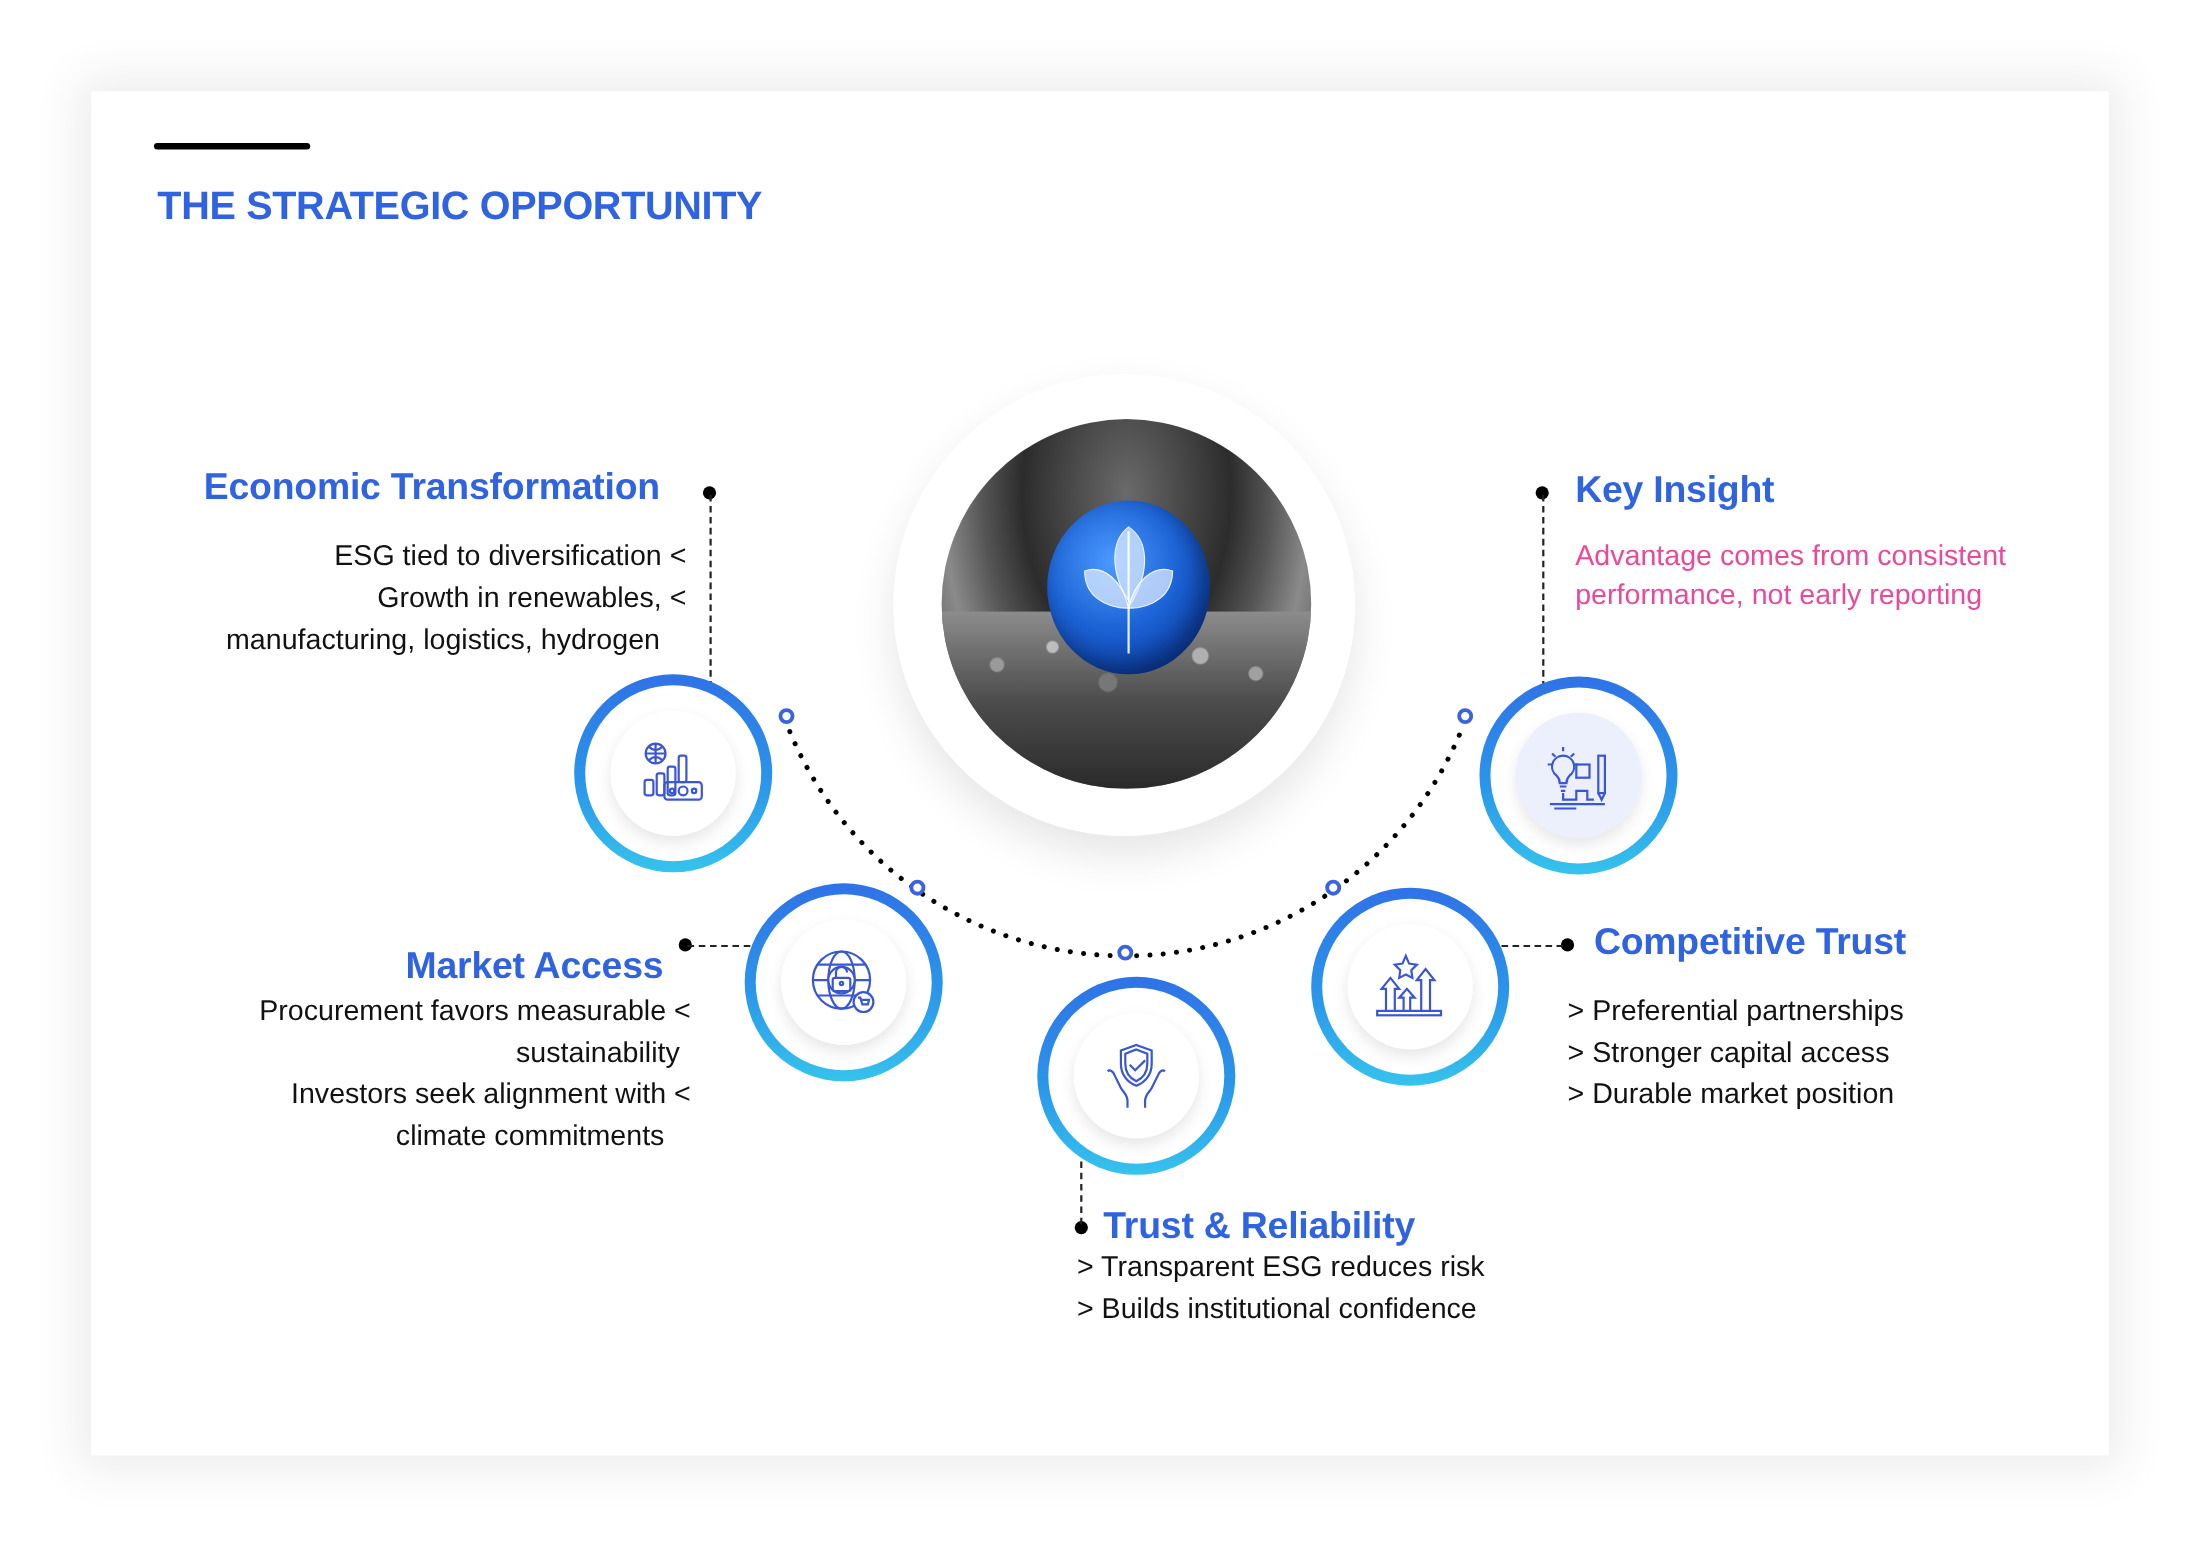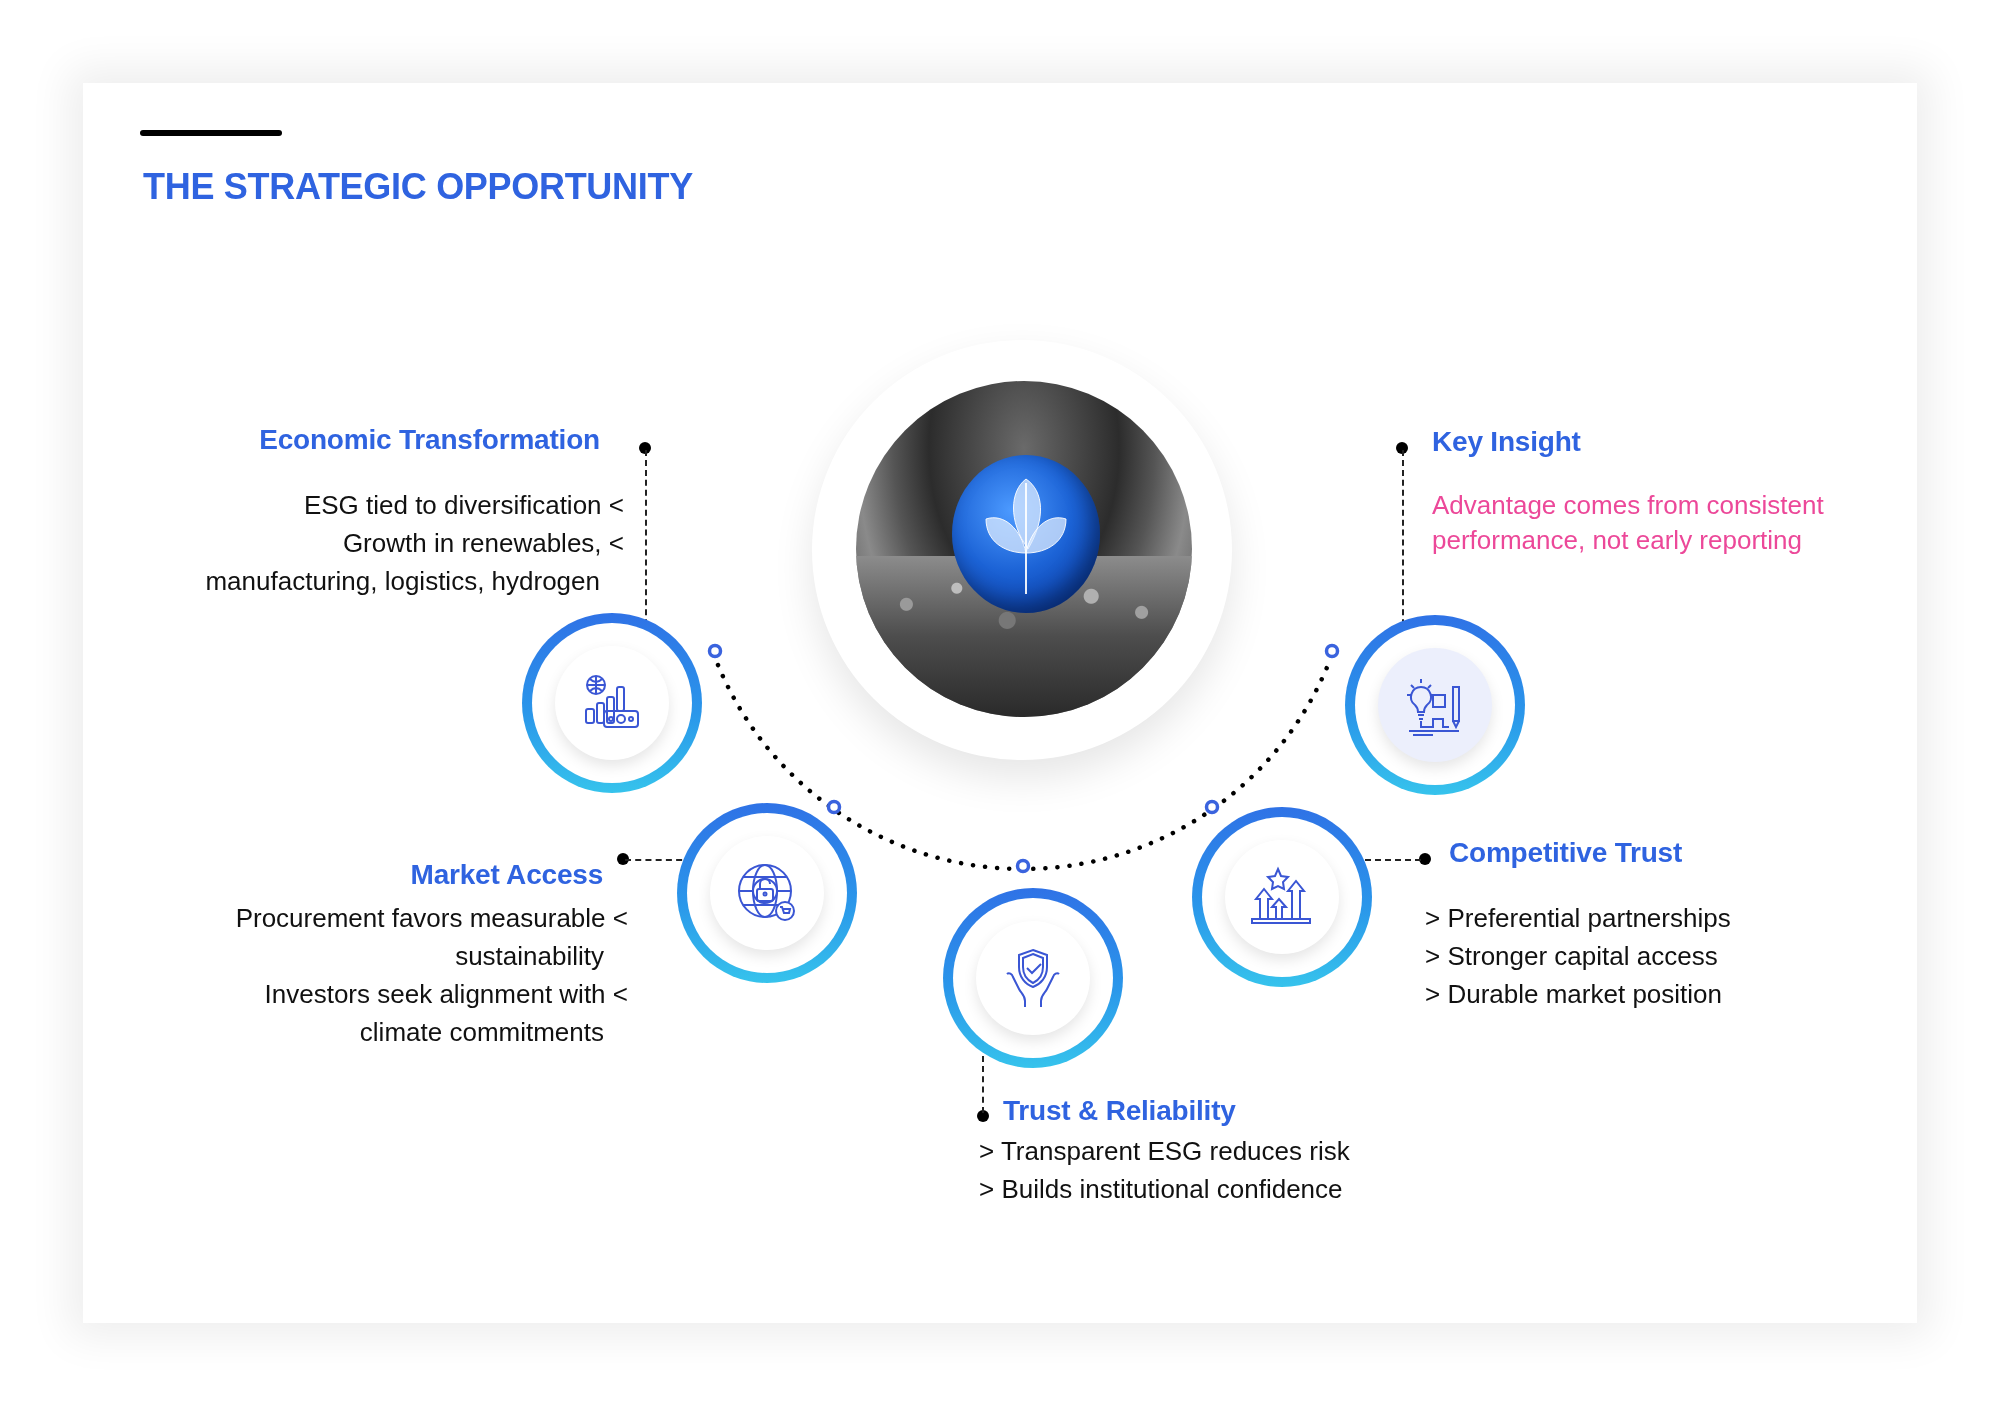--- a/index.html
+++ b/index.html
@@ -54,21 +54,21 @@
     content:""; position:absolute; left:10px; top:10px; width:160px; height:160px; border-radius:50%; background:#fff;
   }
   .node .inner {
     position:absolute; left:33px; top:33px; width:114px; height:114px; border-radius:50%;
     background:#fff; box-shadow: 0 6px 14px rgba(0,0,0,0.10); z-index:2;
     display:flex; align-items:center; justify-content:center;
   }
   .node .inner.lavender { background:#eceffc; }
   .node svg.icon { width:64px; height:64px; }
 
-  .heading { position:absolute; font-size:28px; font-weight:700; color:#2f63e0; white-space:nowrap; letter-spacing:-0.2px; }
+  .heading { position:absolute; font-size:34px; font-weight:700; color:#2f63e0; white-space:nowrap; letter-spacing:-0.2px; }
   .body { position:absolute; font-size:26px; color:#111; line-height:38px; white-space:nowrap; }
   .body.right { text-align:right; }
   .body.blue { color:#ec4899; line-height:35px; white-space:normal; width:420px; }
   .chev { display:inline-block; font-size:26px; }
   .dot { position:absolute; width:12px; height:12px; border-radius:50%; background:#000; }
   .vdash { position:absolute; width:0; border-left:2px dashed #222; }
   .hdash { position:absolute; height:0; border-top:2px dashed #222; }
 </style>
 </head>
 <body>
@@ -196,21 +196,21 @@
 <div class="heading" style="right:1400px; top:424px;">Economic Transformation</div>
 <div class="body right" style="right:1376px; top:486px;margin-left:36px;">
   <div><span>ESG tied to diversification</span> <span class="chev">&lt;</span></div>
   <div><span>Growth in renewables,</span> <span class="chev">&lt;</span></div>
   <div style="margin-right:24px;"><span>manufacturing, logistics, hydrogen</span></div>
 </div>
 
 <div class="heading" style="right:1397px; top:859px;">Market Access</div>
 <div class="body right" style="right:1372px; top:899px;">
   <div><span>Procurement favors measurable</span> <span class="chev">&lt;</span></div>
-  <div style="margin-right:24px;"><span>sustainability</span></div>
+  <div style="margin-right:10px;"><span>sustainability</span></div>
   <div><span>Investors seek alignment with</span> <span class="chev">&lt;</span></div>
   <div style="margin-right:24px;"><span>climate commitments</span></div>
 </div>
 
 <div class="heading" style="left:1003px; top:1095px;">Trust &amp; Reliability</div>
 <div class="body" style="left:979px; top:1132px;">
   <div><span class="chev">&gt;</span> <span>Transparent ESG reduces risk</span></div>
   <div><span class="chev">&gt;</span> <span>Builds institutional confidence</span></div>
 </div>
 

